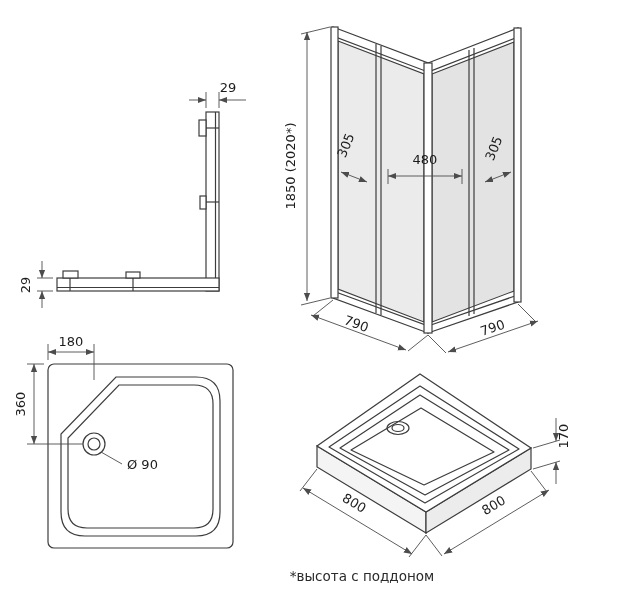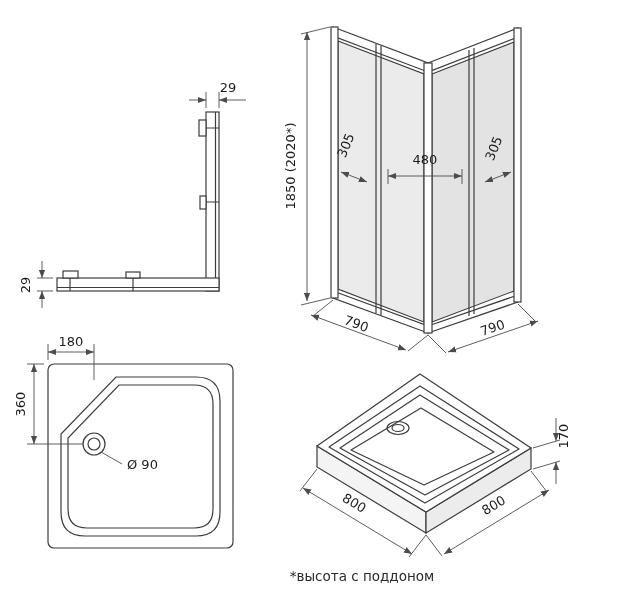--- a/index.html
+++ b/index.html
@@ -1,16 +1,16 @@
 <!DOCTYPE html>
 <html><head>
 <meta charset="utf-8">
 <style>
   html,body{margin:0;padding:0;background:#ffffff;}
-  .stage{width:617px;height:600px;background:#fff;position:relative;overflow:hidden;border-radius:15px;}
+  .stage{width:617px;height:600px;background:#fff;position:relative;overflow:hidden;}
   svg{display:block;}
   .ln{fill:none;stroke:#3c3c3c;stroke-width:1.2;}
   .fw{fill:#ffffff;stroke:#3c3c3c;stroke-width:1.2;}
   .glass{stroke:#3c3c3c;stroke-width:1.1;}
   .dim{fill:none;stroke:#4c4c4c;stroke-width:0.9;}
   .dimtxt{font:13px "DejaVu Sans",sans-serif;fill:#1c1c1c;}
   .foot{font:13.5px "DejaVu Sans",sans-serif;fill:#2a2a2a;}
 </style>
 </head>
 <body>

